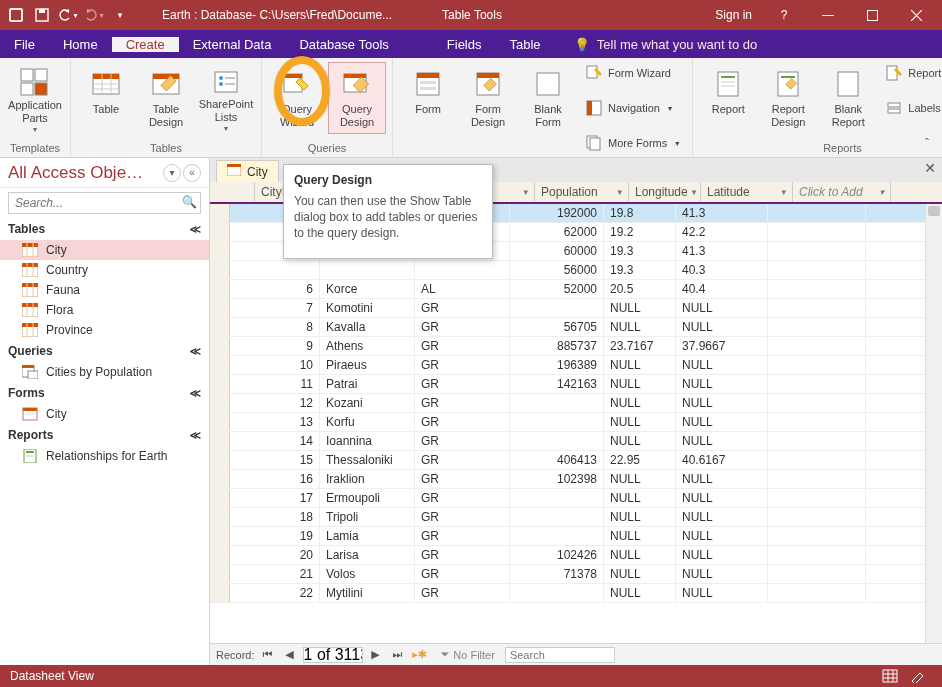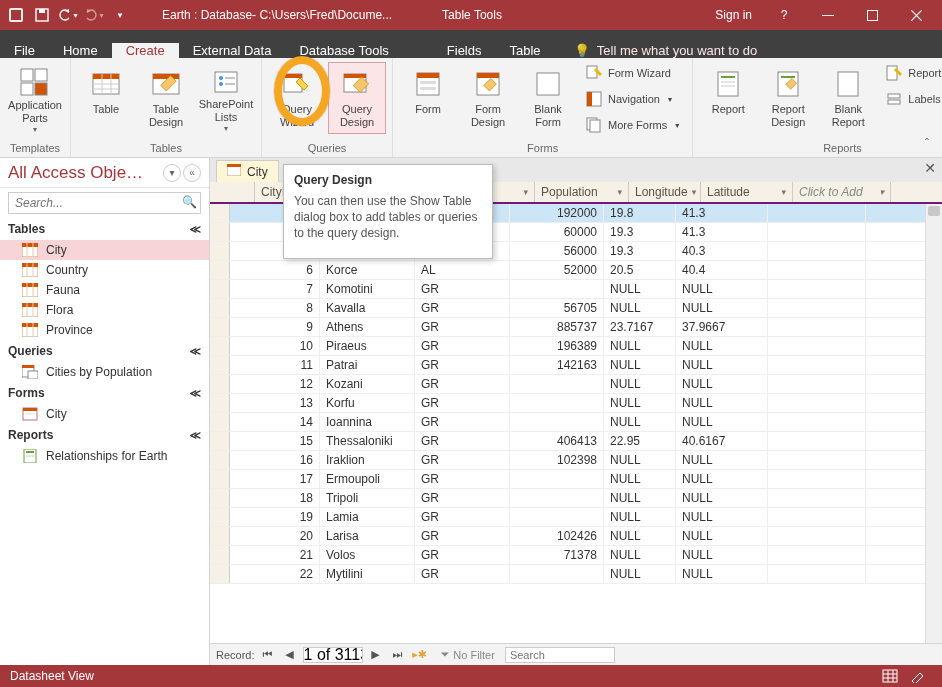--- a/index.html
+++ b/index.html
@@ -7,36 +7,36 @@
   
   .titlebar { height: 30px; background: #a4373a; color: #fff; display: flex; align-items: center; padding: 0 4px; }
   .qa-toolbar { display: flex; align-items: center; gap: 2px; }
   .qa-btn { width: 24px; height: 24px; display:flex; align-items:center; justify-content:center; cursor:pointer; }
   .title-text { flex: 0 0 auto; margin-left: 30px; font-size: 12px; white-space: nowrap; overflow:hidden; text-overflow:ellipsis; max-width: 260px; }
   .tool-tab-title { margin-left: 50px; font-size: 12px; }
   .title-spacer { flex: 1; }
   .win-btn { width: 44px; height: 30px; display:flex; align-items:center; justify-content:center; cursor:pointer; }
   .signin { margin-right: 10px; font-size: 12px; cursor:pointer; }
 
-  .menubar { height: 28px; background: #404040; display: flex; align-items: flex-end; color:#fff; }
+  .menubar { height: 28px; background: #4c1d95; display: flex; align-items: center; color:#fff; }
   .menu-tab { padding: 0 14px; display:flex; align-items:center; font-size: 13px; cursor:pointer; }
   .menu-tab.active { background: #f3f3f3; color: #a4373a; }
   .context-tabs { margin-left: 30px; display:flex; }
   .context-tab { padding: 0 14px; display:flex; align-items:center; color:#fff; cursor:pointer; font-size:13px; }
   .tellme { display:flex; align-items:center; margin-left: 20px; color: #fce6e6; font-size:13px; gap:6px; cursor:text; }
   .tellme-bulb { opacity:0.8; }
 
   .ribbon { height: 100px; background: #f3f3f3; border-bottom: 1px solid #d4d4d4; display:flex; position: relative; }
   .ribbon-group { border-right: 1px solid #e0e0e0; padding: 4px 6px 0; display:flex; flex-direction:column; }
   .group-content { flex:1; display:flex; align-items:flex-start; gap: 2px; }
   .group-label { text-align:center; font-size: 11px; color: #666; padding: 2px 0 3px; }
   .big-btn { width: 58px; height: 72px; display:flex; flex-direction:column; align-items:center; justify-content:flex-start; padding-top:4px; cursor:pointer; border:1px solid transparent; }
   .big-btn .icon-large { width:36px; height:34px; display:flex; align-items:center; justify-content:center; }
   .big-btn .lbl { font-size:11px; text-align:center; line-height:13px; margin-top:2px; color:#444; }
-  .small-btn-col { display:flex; flex-direction:column; gap:4px; }
+  .small-btn-col { display:flex; flex-direction:column; gap:13px; }
   .small-btn { height:22px; padding: 2px 6px; display:flex; align-items:center; gap:6px; cursor:pointer; font-size:11px; color:#444; border:1px solid transparent; white-space:nowrap; }
   .small-ico { width:16px; height:16px; display:inline-block; }
   .ribbon-collapse { position:absolute; right:6px; bottom:4px; width:18px; height:18px; display:flex; align-items:center; justify-content:center; cursor:pointer; color:#666; }
 
   .highlight-ring { position:absolute; left:274px; top:56px; width:56px; height:70px; border:8px solid #f5a623; border-radius:50%; pointer-events:none; z-index:50; box-shadow:0 0 0 1px rgba(0,0,0,0.08); }
 
   .body-area { display:flex; height: calc(687px - 30px - 28px - 100px - 22px); }
   
   .navpane { width: 210px; background: #fff; border-right:1px solid #d4d4d4; display:flex; flex-direction:column; }
   .nav-header { height: 30px; display:flex; align-items:center; padding: 0 8px; border-bottom:1px solid #e6e6e6; }
@@ -528,20 +528,30 @@
             <div class="g-cell c-pop num">192000</div>
             <div class="g-cell c-lon">19.8</div>
             <div class="g-cell c-lat">41.3</div>
             <div class="g-cell c-add"></div>
           </div>
           <div class="grid-row">
             <div class="row-selector"></div>
             <div class="g-cell c-id num"></div>
             <div class="g-cell c-name"></div>
             <div class="g-cell c-code"></div>
+            <div class="g-cell c-pop num">62000</div>
+            <div class="g-cell c-lon">19.2</div>
+            <div class="g-cell c-lat">42.2</div>
+            <div class="g-cell c-add"></div>
+          </div>
+          <div class="grid-row">
+            <div class="row-selector"></div>
+            <div class="g-cell c-id num"></div>
+            <div class="g-cell c-name"></div>
+            <div class="g-cell c-code"></div>
             <div class="g-cell c-pop num">60000</div>
             <div class="g-cell c-lon">19.3</div>
             <div class="g-cell c-lat">41.3</div>
             <div class="g-cell c-add"></div>
           </div>
           <div class="grid-row">
             <div class="row-selector"></div>
             <div class="g-cell c-id num"></div>
             <div class="g-cell c-name"></div>
             <div class="g-cell c-code"></div>

